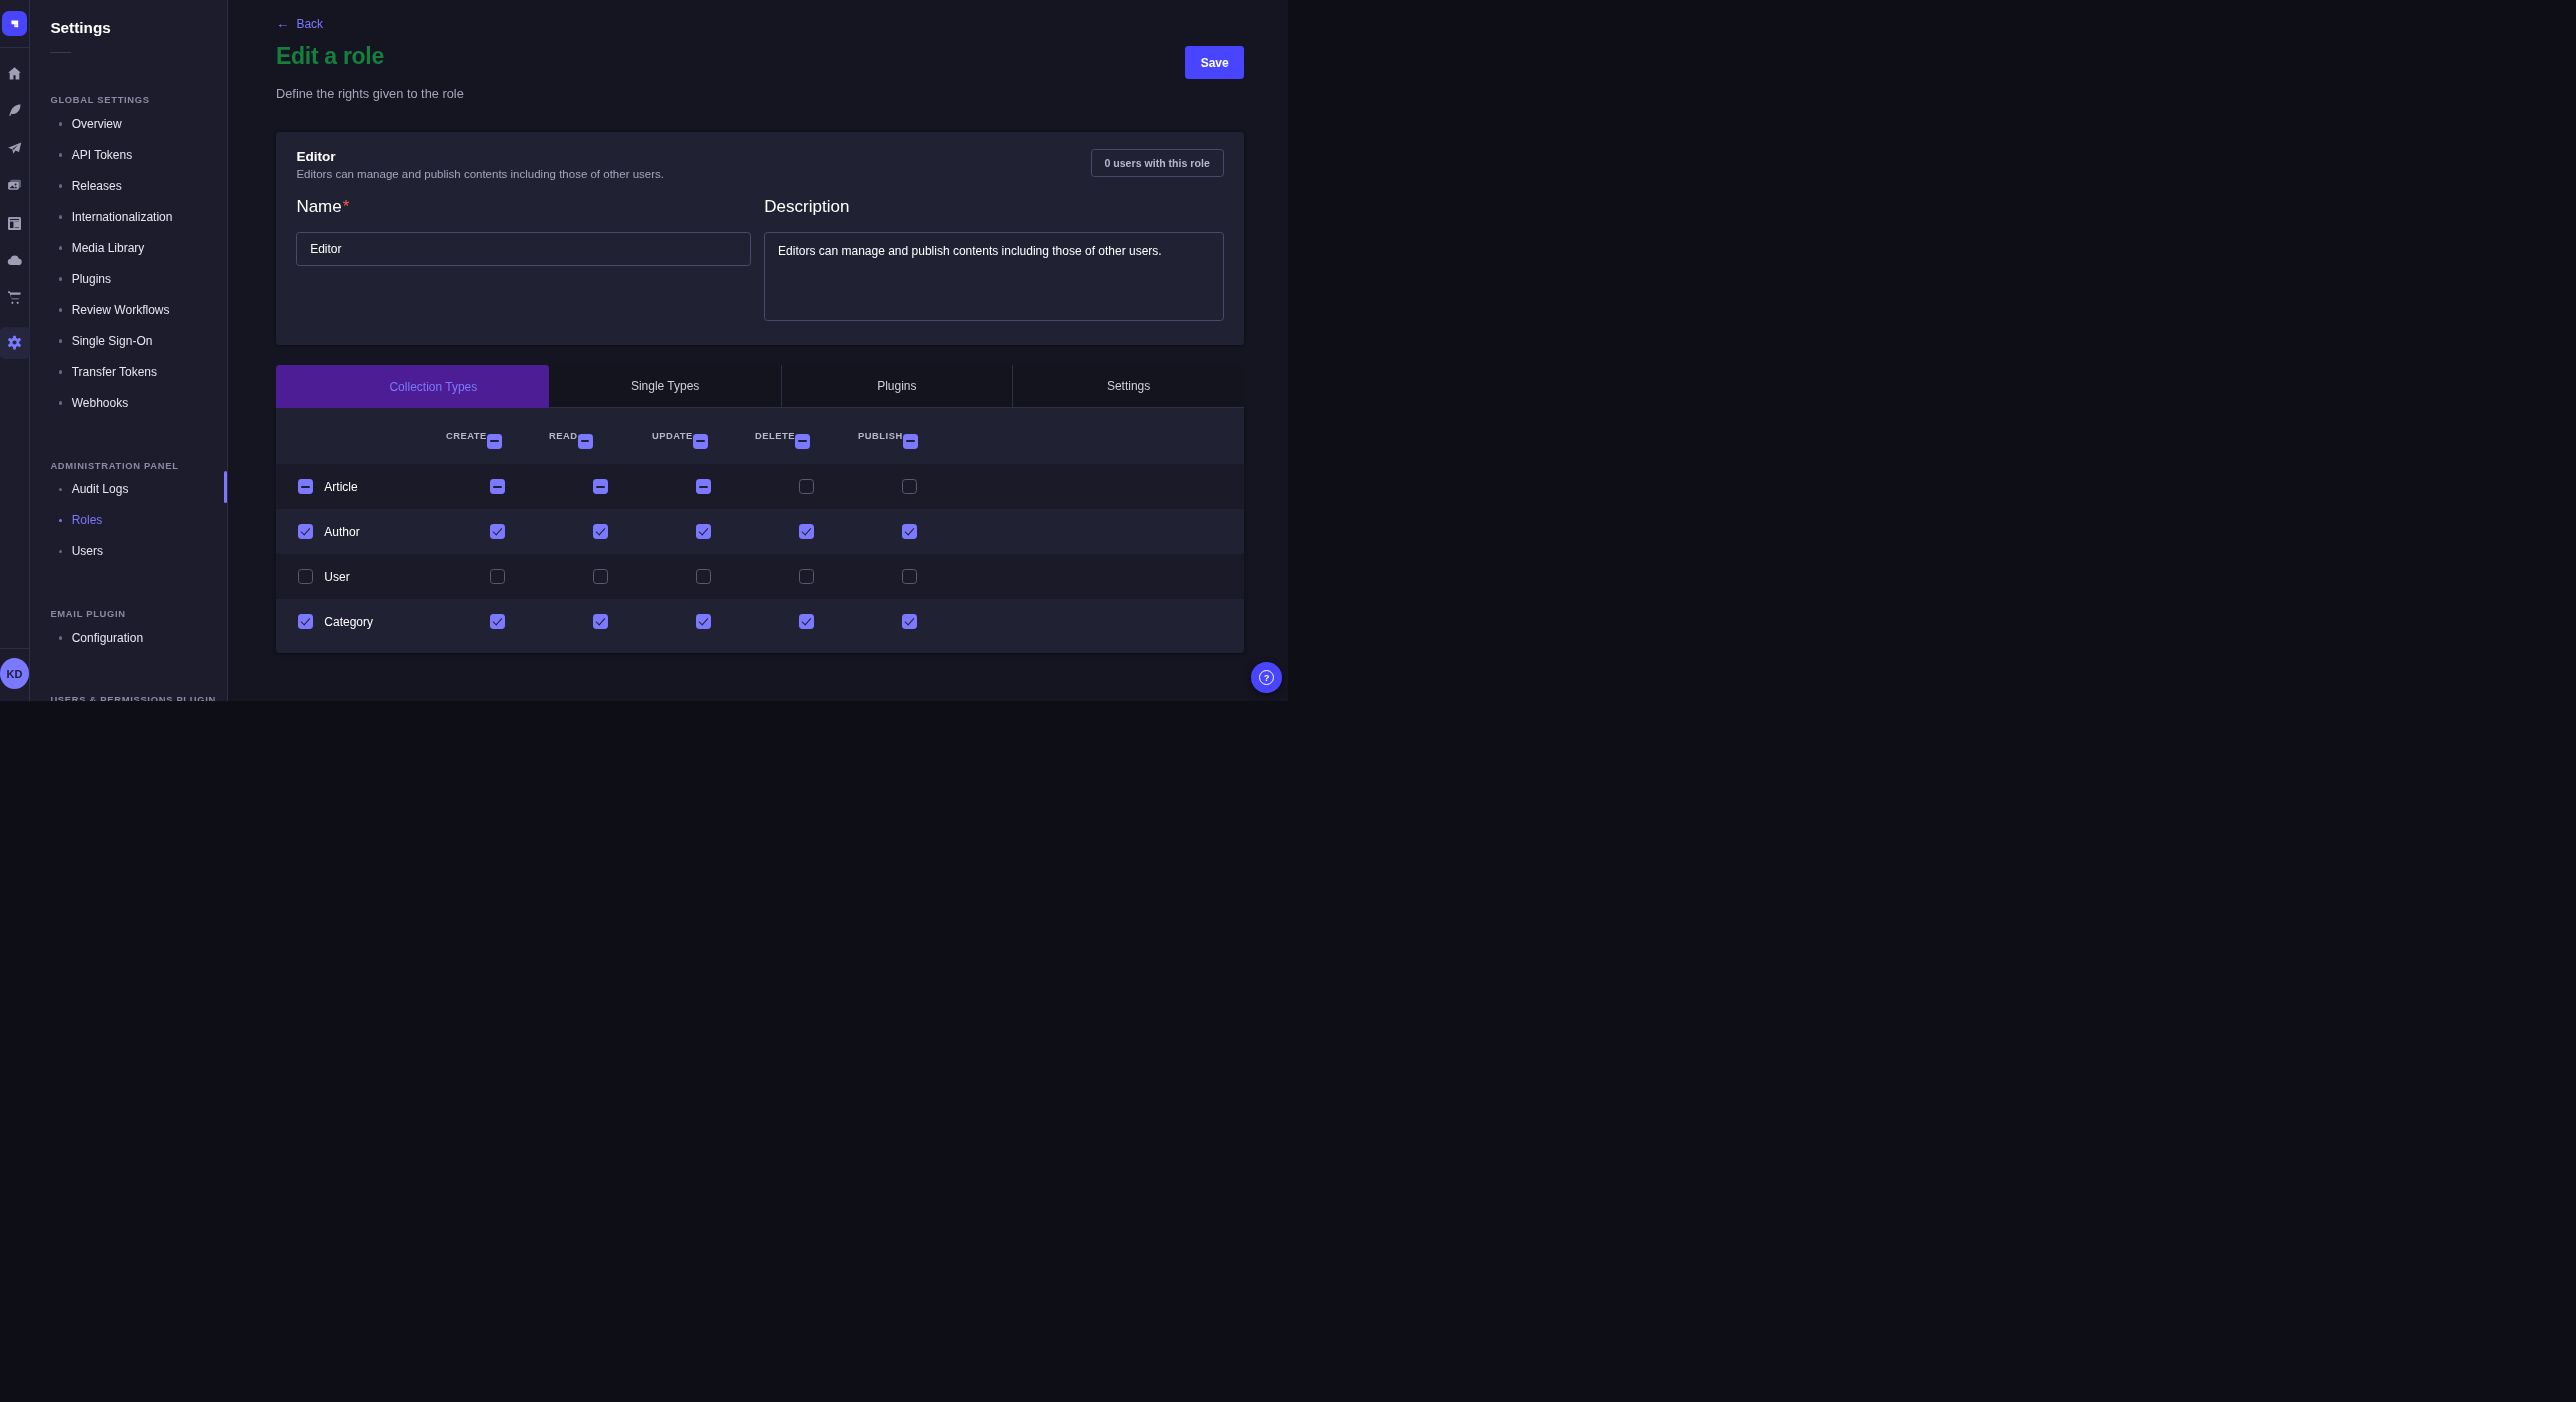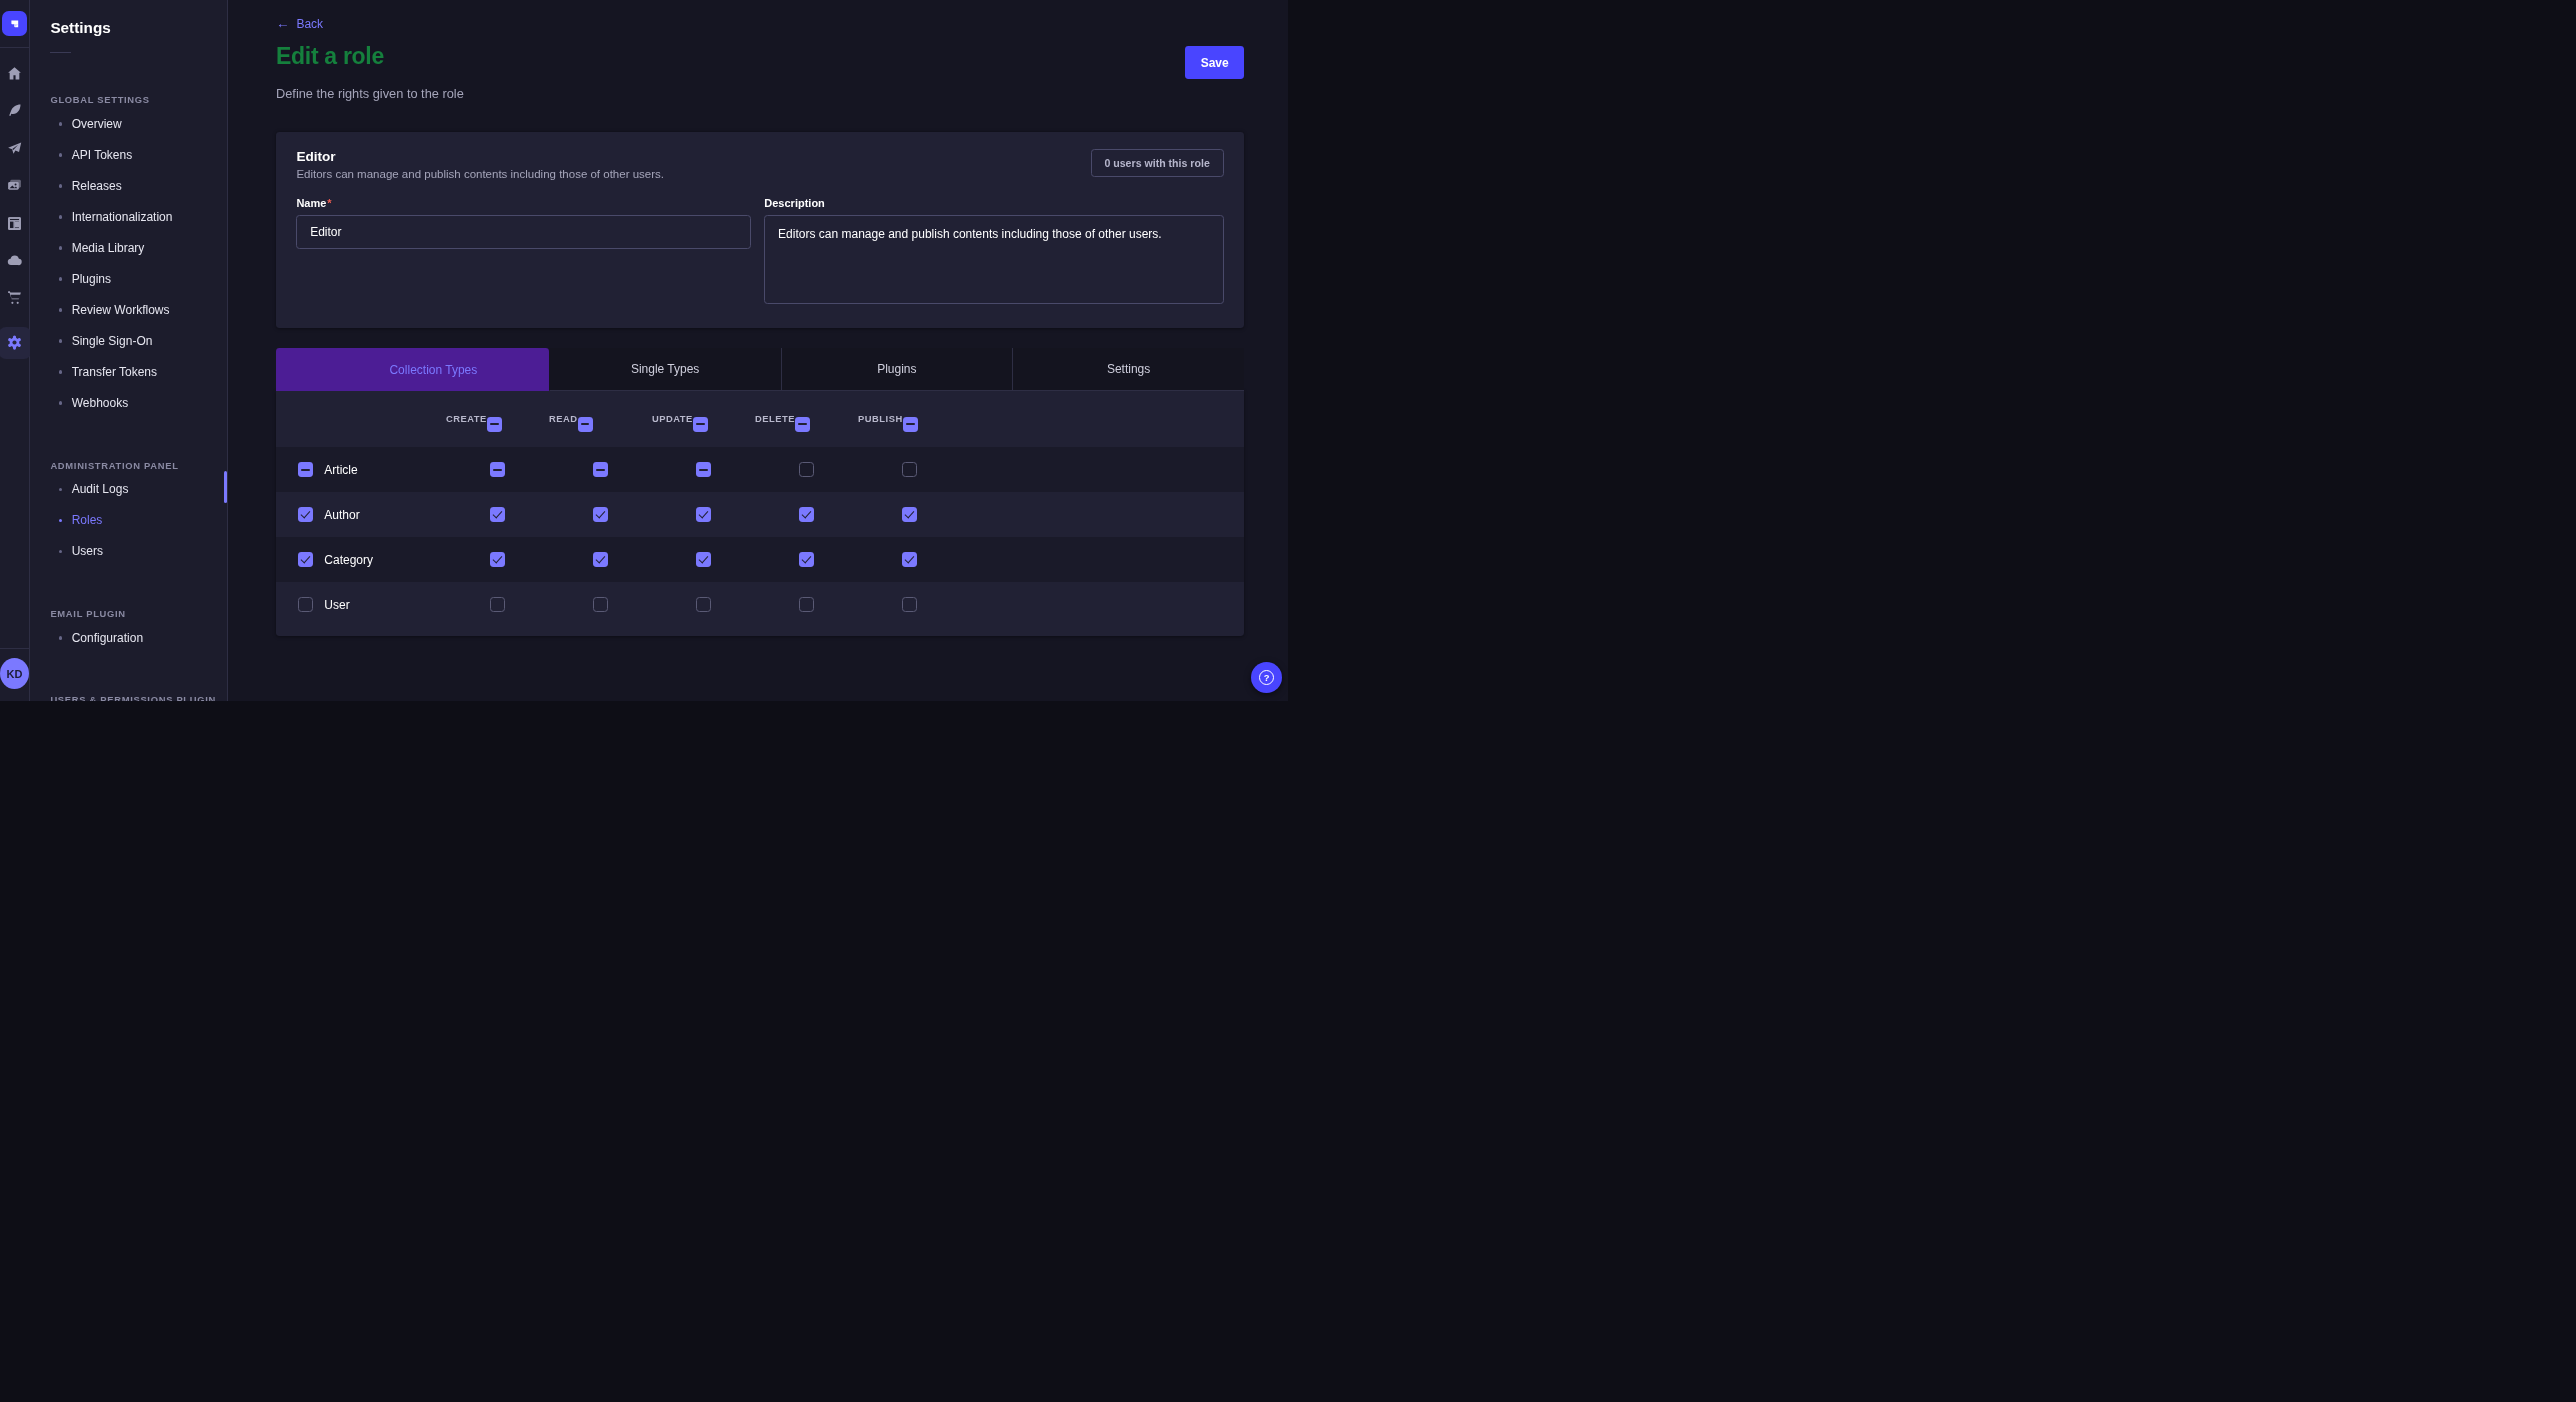--- a/index.html
+++ b/index.html
@@ -44,21 +44,21 @@
   
   .card { background:#212134; border-radius:3.4px; box-shadow:0 0.9px 3.4px rgba(0,0,0,.4); }
   .role-card { margin-top:31px; padding:17px 20.4px 20.4px; }
   .role-card-head { display:flex; justify-content:space-between; align-items:flex-start; }
   .role-name-h { color:#ffffff; font-size:13.6px; font-weight:700; }
   .role-desc-sub { color:#a5a5ba; font-size:11.5px; margin-top:4.3px; }
   .users-badge { background:transparent; border:0.9px solid #4a4a6a; border-radius:3.4px; color:#b6b6cc; font-family:inherit; font-size:10.6px; font-weight:600; padding:6.8px 12.8px; cursor:pointer; }
   .fields-row { display:flex; gap:13.6px; margin-top:17px; }
   .field-col-name { width:49%; }
   .field-col-desc { flex:1; }
-  .field-label { color:#ffffff; font-size:11px; font-weight:700; margin-bottom:6px; }
+  .field-label { color:#ffffff; font-size:17px; font-weight:400; margin-bottom:15px; }
   .req-mark { color:#ee5e52; margin-left:0.9px; }
   .text-input { width:100%; height:34px; background:#212134; border:0.9px solid #4a4a6a; border-radius:3.4px; color:#ffffff; font-family:inherit; font-size:12px; padding:0 12.8px; outline:none; }
   .text-area { width:100%; height:89px; background:#212134; border:0.9px solid #4a4a6a; border-radius:3.4px; color:#ffffff; font-family:inherit; font-size:12px; line-height:1.5; padding:8.5px 12.8px; resize:none; outline:none; }
 
   
   .perm-wrap { margin-top:20.4px; }
   .tabbar { display:flex; height:43px; }
   .tab { flex:1; display:flex; align-items:center; justify-content:center; font-size:12px; cursor:pointer; background:#14141f; color:#cfcfdd; border-bottom:0.9px solid #2e2e44; }
   .tab + .tab { border-left:0.9px solid #2e2e44; }
   .tab[data-active="true"] { background:#4c1d95; color:#7b79ff; font-weight:400; border-bottom:none; border-radius:3.4px 3.4px 0 0;padding-left:42px; }
@@ -369,59 +369,59 @@
             <div class="row-col">
                 <span class="cb" data-state="checked"></span>
               </div>
             <div class="row-col">
                 <span class="cb" data-state="checked"></span>
               </div>
           </div>
 
           <div class="perm-row">
             <div class="row-left">
+              <span class="cb" data-state="unchecked"></span>
+              <span class="row-label">User</span>
+            </div>
+            <div class="row-col">
+                <span class="cb" data-state="unchecked"></span>
+              </div>
+            <div class="row-col">
+                <span class="cb" data-state="unchecked"></span>
+              </div>
+            <div class="row-col">
+                <span class="cb" data-state="unchecked"></span>
+              </div>
+            <div class="row-col">
+                <span class="cb" data-state="unchecked"></span>
+              </div>
+            <div class="row-col">
+                <span class="cb" data-state="unchecked"></span>
+              </div>
+          </div>
+
+          <div class="perm-row">
+            <div class="row-left">
               <span class="cb" data-state="checked"></span>
               <span class="row-label">Category</span>
             </div>
             <div class="row-col">
                 <span class="cb" data-state="checked"></span>
               </div>
             <div class="row-col">
                 <span class="cb" data-state="checked"></span>
               </div>
             <div class="row-col">
                 <span class="cb" data-state="checked"></span>
               </div>
             <div class="row-col">
                 <span class="cb" data-state="checked"></span>
               </div>
             <div class="row-col">
                 <span class="cb" data-state="checked"></span>
-              </div>
-          </div>
-
-          <div class="perm-row">
-            <div class="row-left">
-              <span class="cb" data-state="unchecked"></span>
-              <span class="row-label">User</span>
-            </div>
-            <div class="row-col">
-                <span class="cb" data-state="unchecked"></span>
-              </div>
-            <div class="row-col">
-                <span class="cb" data-state="unchecked"></span>
-              </div>
-            <div class="row-col">
-                <span class="cb" data-state="unchecked"></span>
-              </div>
-            <div class="row-col">
-                <span class="cb" data-state="unchecked"></span>
-              </div>
-            <div class="row-col">
-                <span class="cb" data-state="unchecked"></span>
               </div>
           </div>
         </div>
       </div>
     </section>
   </main>
 
   <button class="help-fab">
     <span class="help-ring">?</span>
   </button>

